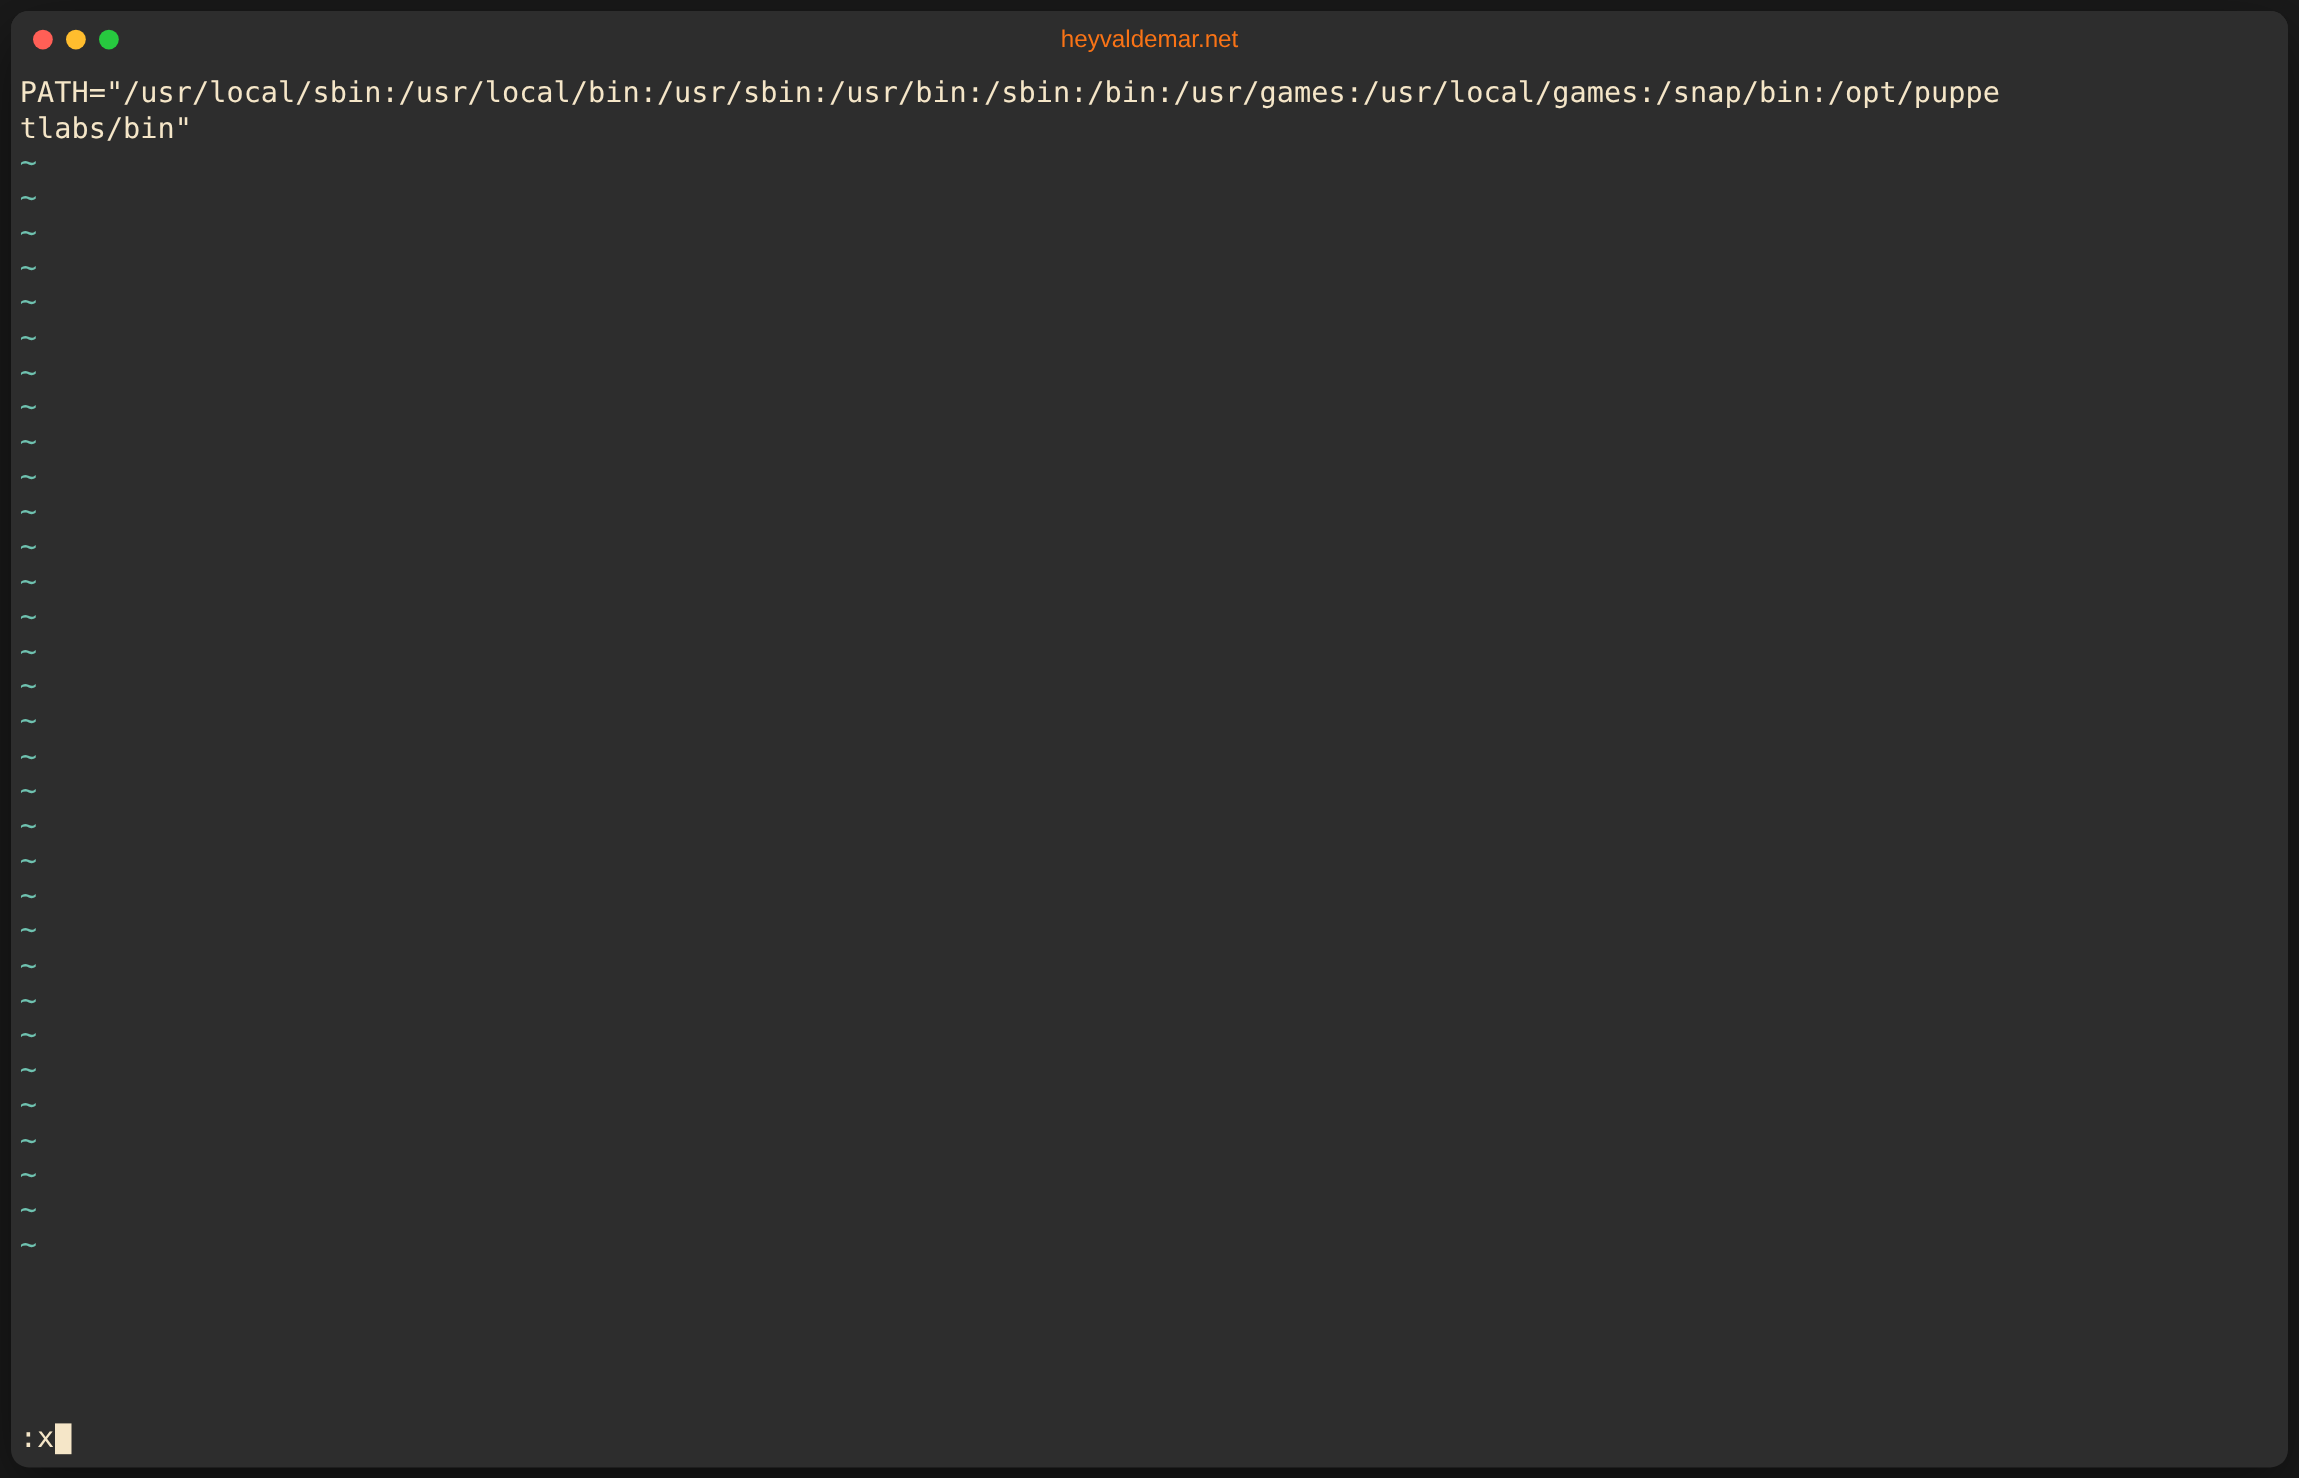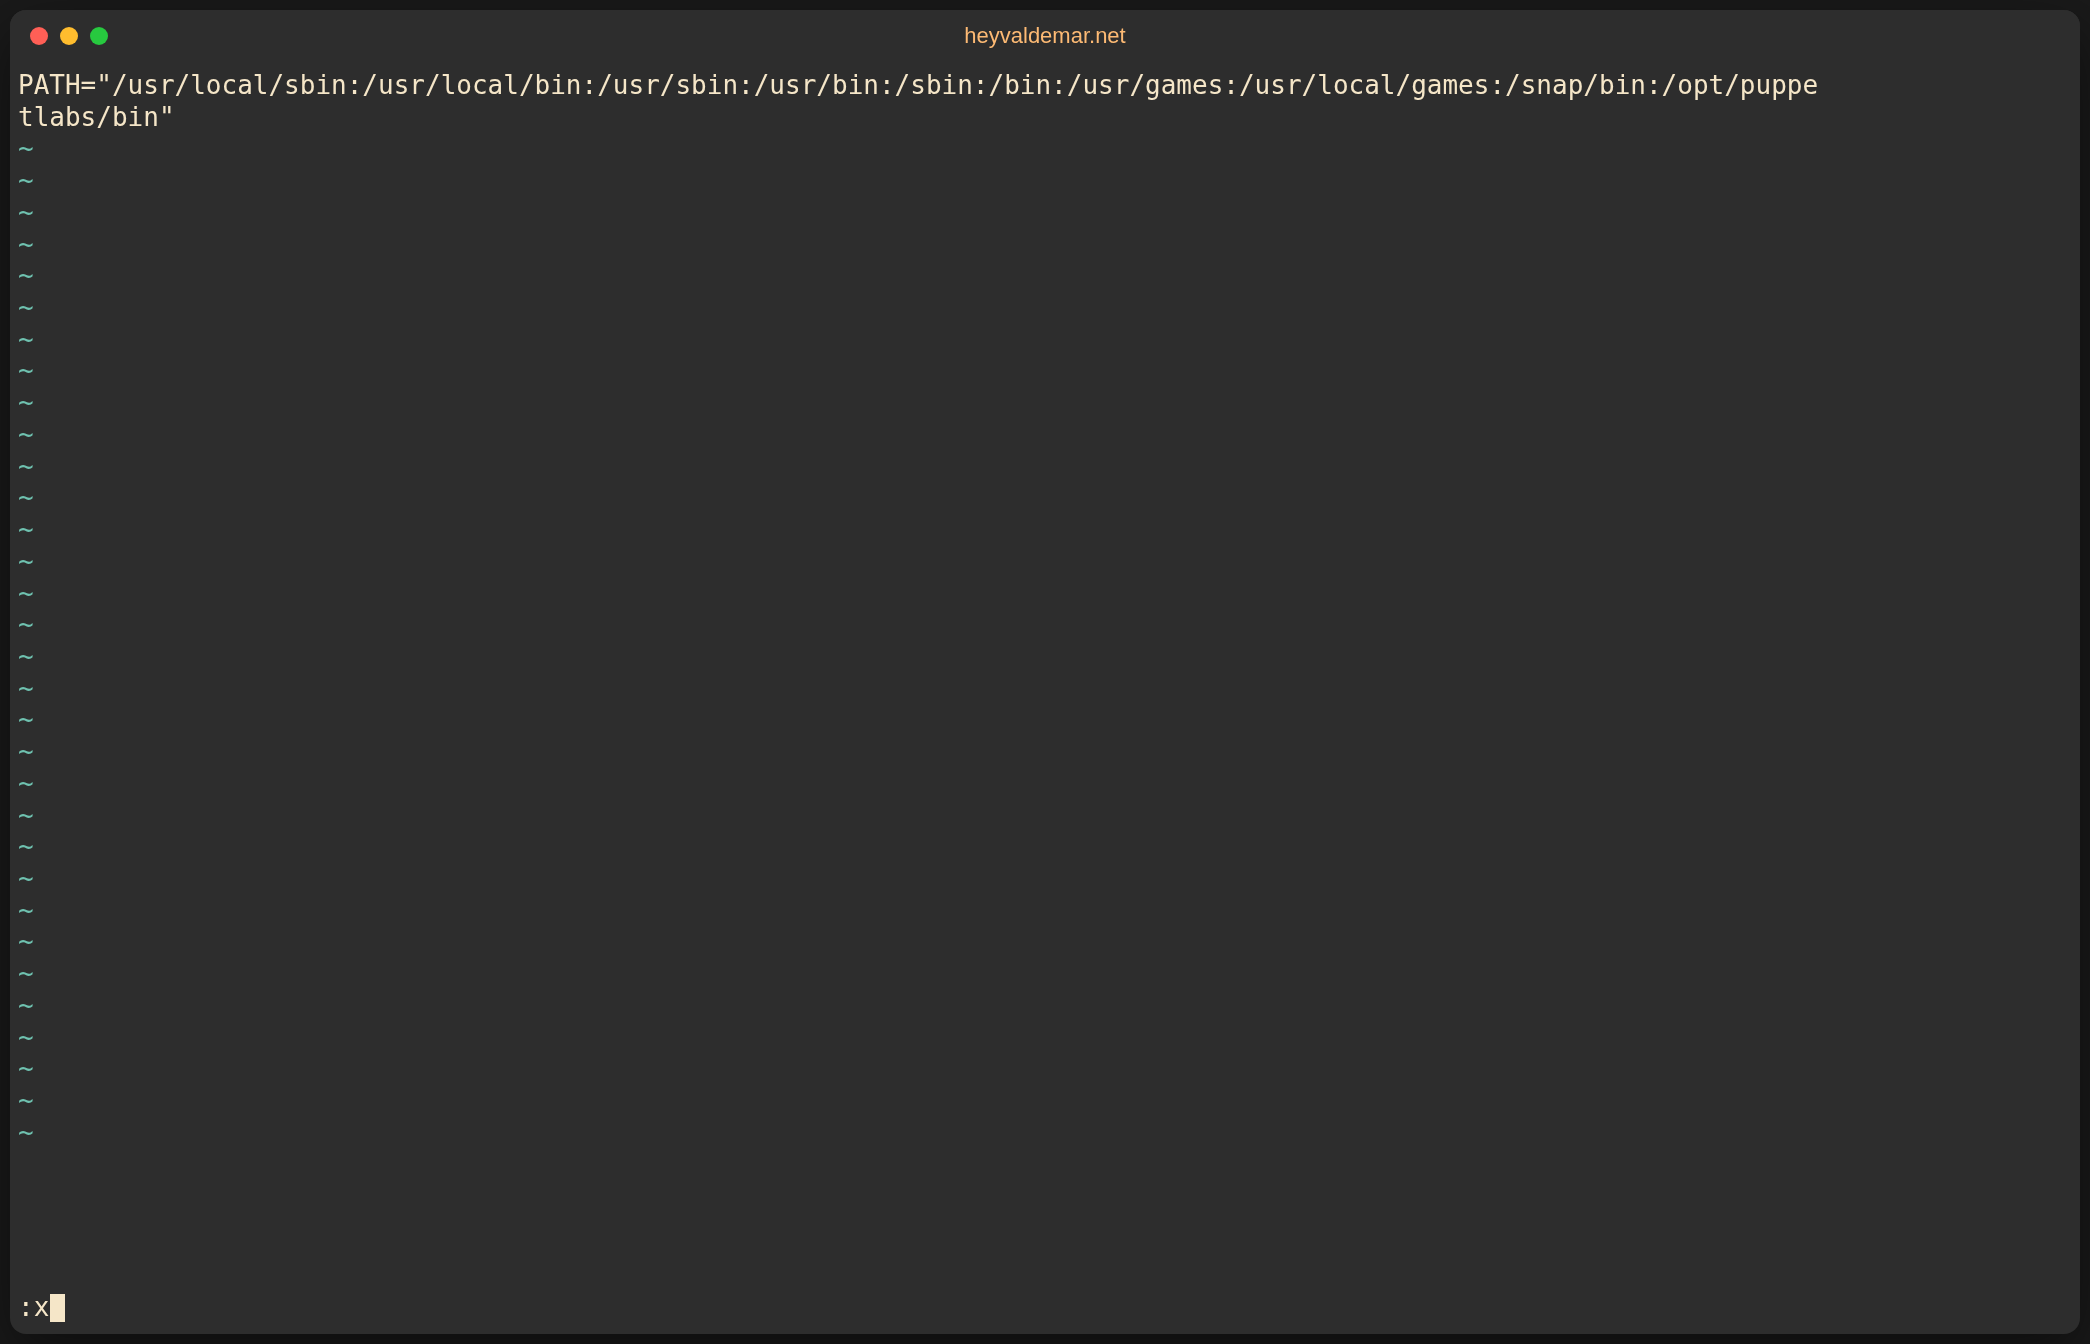--- a/index.html
+++ b/index.html
@@ -59,21 +59,21 @@
     }
 
     .traffic-light.maximize {
       background: #27c93f;
     }
 
     .window-title {
       position: absolute;
       left: 50%;
       transform: translateX(-50%);
-      color: #fdba74;
+      color: #f97316;
       font-size: 22px;
       font-weight: 500;
       font-family: -apple-system, BlinkMacSystemFont, 'Segoe UI', sans-serif;
     }
 
     .terminal-content {
       flex: 1;
       padding: 8px 8px 0 8px;
       display: flex;
       flex-direction: column;

